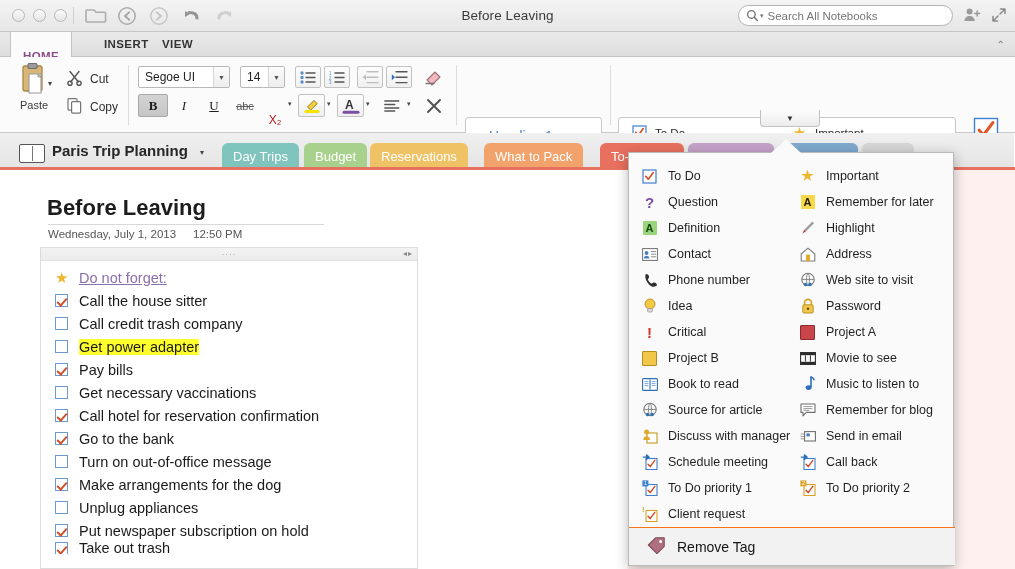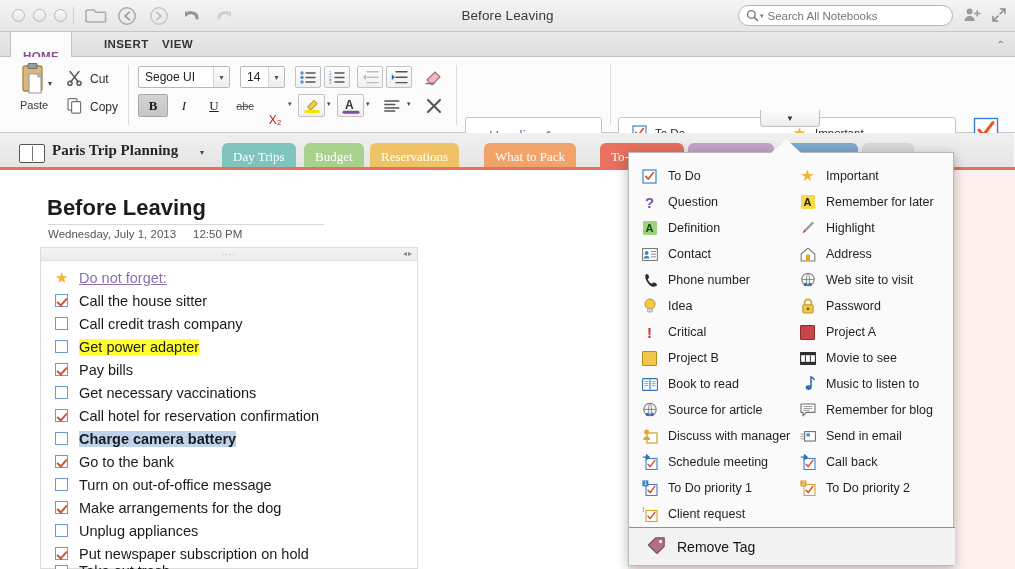--- a/index.html
+++ b/index.html
@@ -108,21 +108,20 @@
     background: linear-gradient(to bottom,#fcfcfc,#ececec);
     border: 1px solid #c2c2c2; border-radius: 0 0 4px 4px; border-top: none;
     display: flex; align-items: center; justify-content: center;
     font-size: 8px; color: #333; z-index: 40;
   }
 
   
   .nb-bar {
     position: absolute; left: 0; top: 133px; width: 1014px; height: 37px;
     background: linear-gradient(to bottom,#f0f0f0,#e4e4e4);
-    font-family: Liberation Serif, serif;
   }
   .nb-title {
     position: absolute; left: 52px; top: 9px;
     font-size: 15px; color: #262626; font-weight: bold;
   }
   .nb-caret { position: absolute; top: 15px; font-size: 8px; color: #444; }
   .nb-icon {
     position: absolute; left: 19px; top: 11px; width: 26px; height: 19px;
     border: 1.4px solid #555; border-radius: 2px; background: #fff;
   }
@@ -569,26 +568,20 @@
         <span class="li-txt">Get necessary vaccinations</span>
       </div>
       <div class="li">
         <span class="li-mark">
             <span class="cb checked"></span>
           </span>
         <span class="li-txt">Call hotel for reservation confirmation</span>
       </div>
       <div class="li">
         <span class="li-mark">
-            <span class="cb"></span>
-          </span>
-        <span class="li-txt sel">Charge camera battery</span>
-      </div>
-      <div class="li">
-        <span class="li-mark">
             <span class="cb checked"></span>
           </span>
         <span class="li-txt">Go to the bank</span>
       </div>
       <div class="li">
         <span class="li-mark">
             <span class="cb"></span>
           </span>
         <span class="li-txt">Turn on out-of-office message</span>
       </div>

